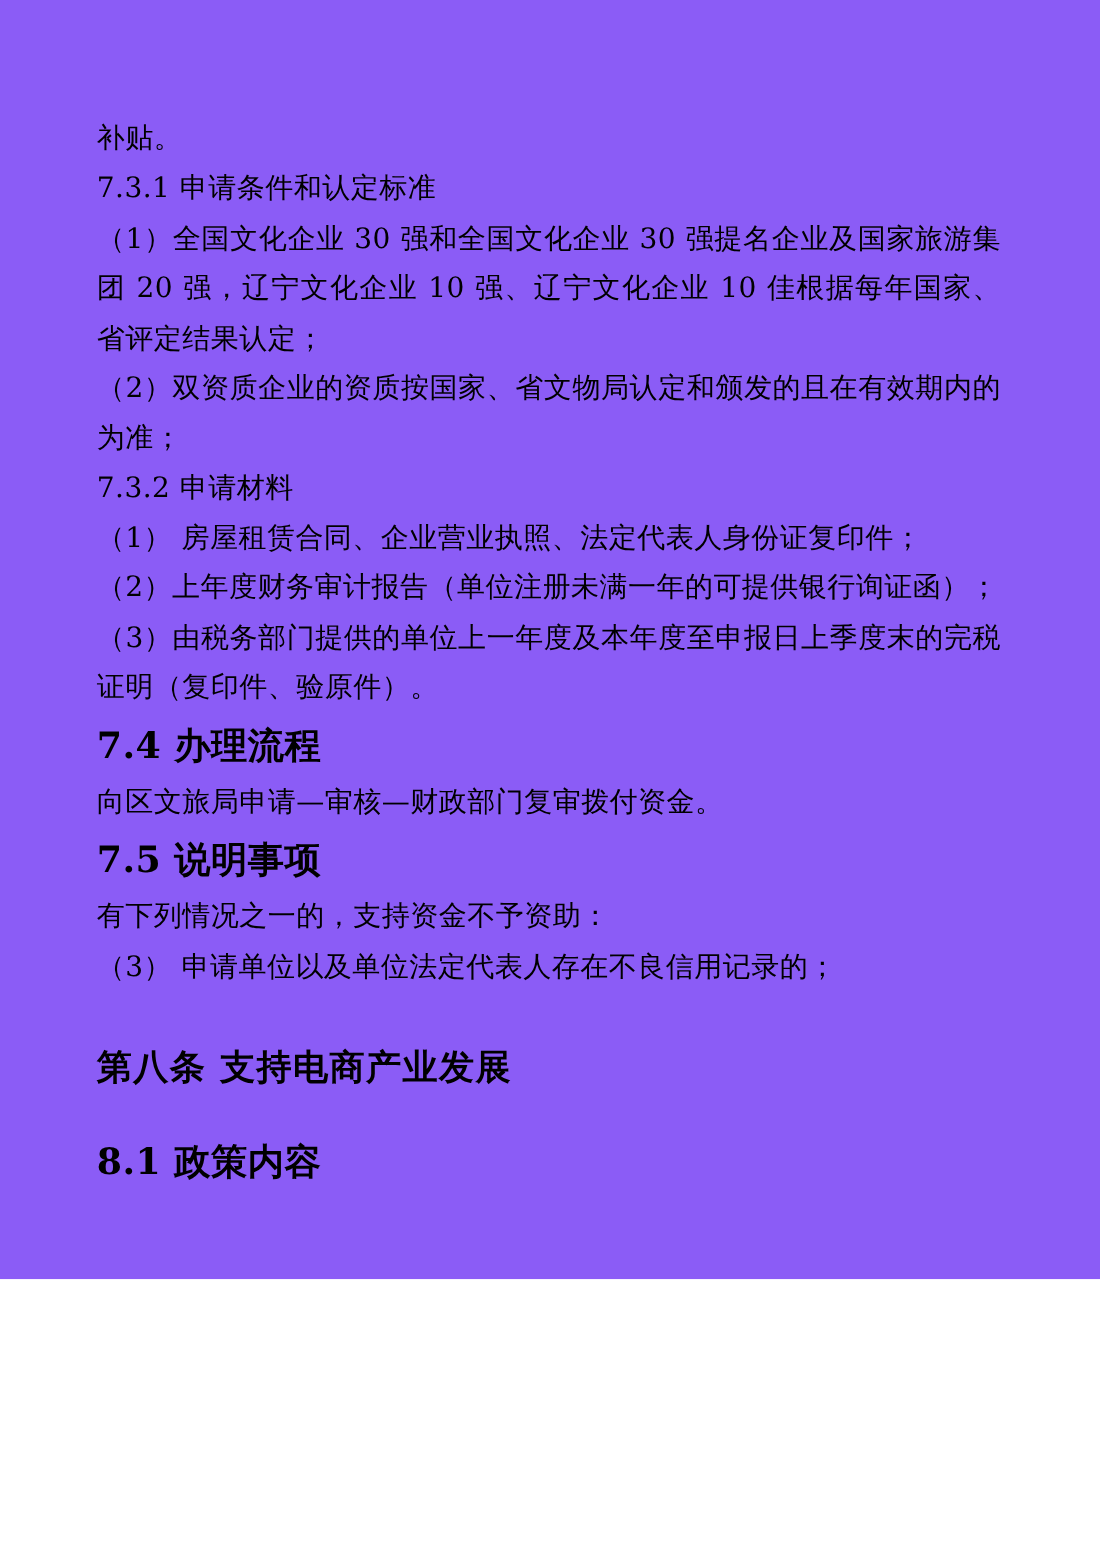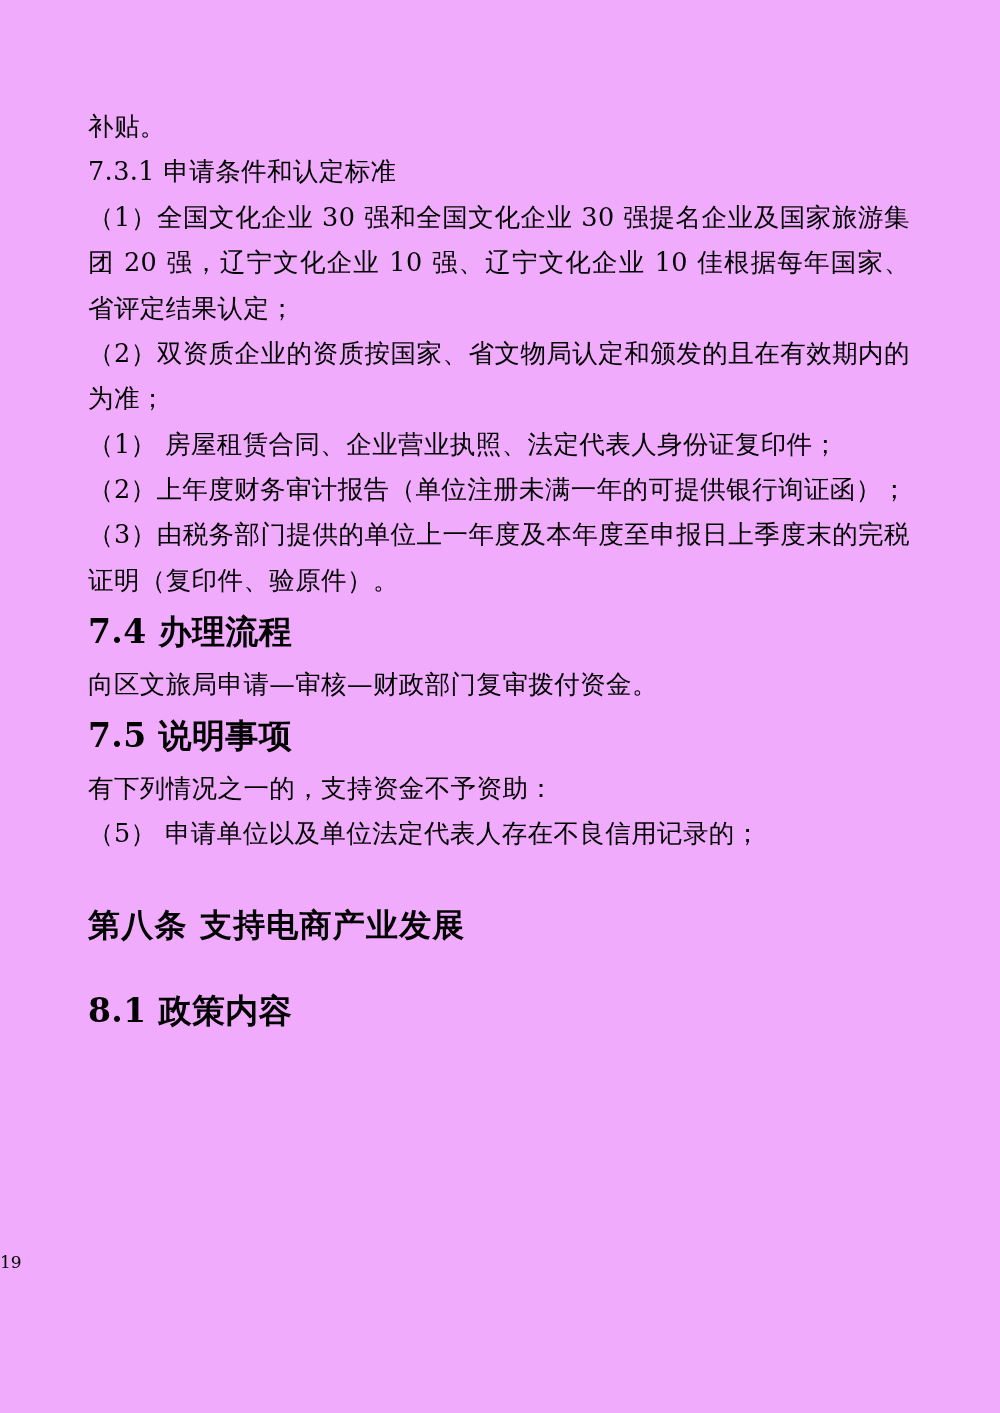--- a/index.html
+++ b/index.html
@@ -3,22 +3,22 @@
 <meta charset="utf-8">
 <style>
   html, body {
     margin: 0;
     padding: 0;
     background: #ffffff;
   }
   .page {
     position: relative;
     width: 1000px;
-    height: 1413px;
-    background: #f0abfc;
+    height: 1163px;
+    background: #8b5cf6;
     font-family: "DejaVu Serif", serif;
     color: #000000;
     box-sizing: border-box;
   }
   .content {
     position: absolute;
     left: 88px;
     top: 104px;
     width: 822px;
   }
@@ -66,37 +66,38 @@
   <div class="content">
 
     <p>补贴。</p>
 
     <p>7.3.1  申请条件和认定标准</p>
 
     <p class="shift">（1）全国文化企业 30 强和全国文化企业 30 强提名企业及国家旅游集团 20 强，辽宁文化企业 10 强、辽宁文化企业 10 佳根据每年国家、省评定结果认定；</p>
 
     <p class="shift">（2）双资质企业的资质按国家、省文物局认定和颁发的且在有效期内的为准；</p>
 
+    <p>7.3.2  申请材料</p>
 
     <p class="shift">（1） 房屋租赁合同、企业营业执照、法定代表人身份证复印件；</p>
 
     <p class="shift">（2）上年度财务审计报告（单位注册未满一年的可提供银行询证函）；</p>
 
     <p class="shift">（3）由税务部门提供的单位上一年度及本年度至申报日上季度末的完税证明（复印件、验原件）。</p>
 
     <p class="heading">7.4  办理流程</p>
 
     <p>向区文旅局申请—审核—财政部门复审拨付资金。</p>
 
     <p class="heading">7.5  说明事项</p>
 
     <p>有下列情况之一的，支持资金不予资助：</p>
 
 
-    <p class="shift">（5） 申请单位以及单位法定代表人存在不良信用记录的；</p>
+    <p class="shift">（3） 申请单位以及单位法定代表人存在不良信用记录的；</p>
 
 
     <div class="gap-large"></div>
 
     <p class="section-heading">第八条  支持电商产业发展</p>
 
     <div class="gap-mid"></div>
 
     <p class="heading">8.1  政策内容</p>
 

